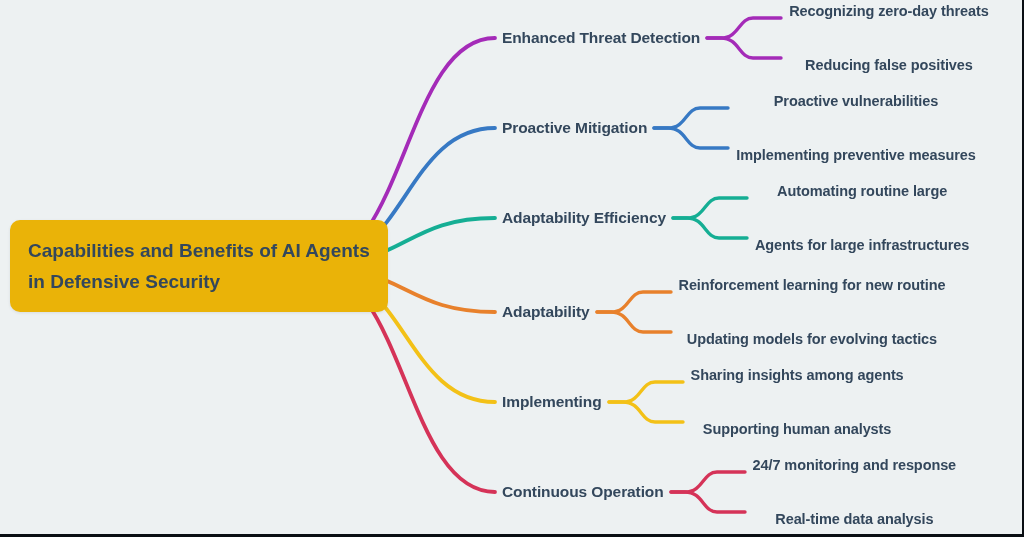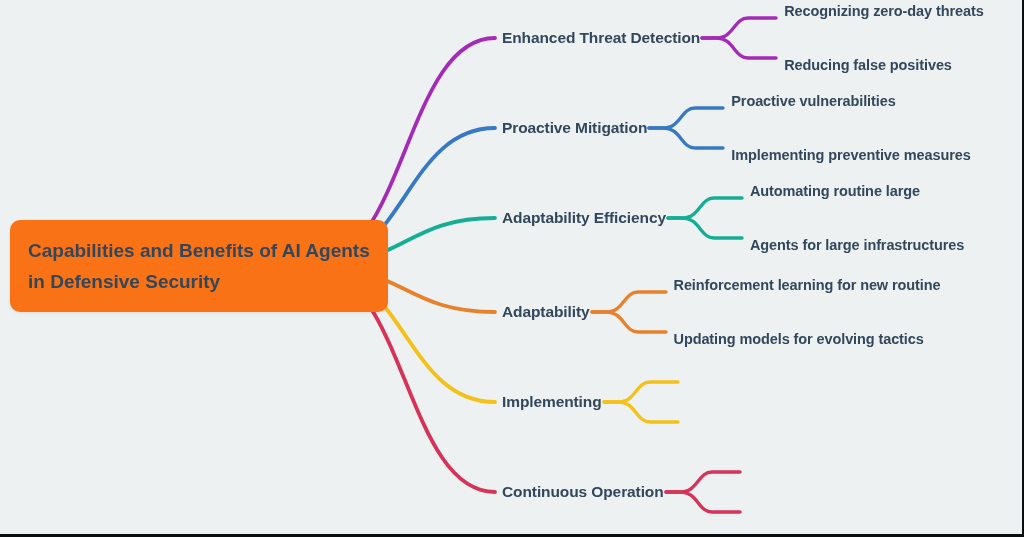--- a/index.html
+++ b/index.html
@@ -12,41 +12,41 @@
     border-bottom:3px solid #0a0e13;
     overflow:hidden;
     font-family:"Liberation Sans","DejaVu Sans",sans-serif;
   }
   .links-layer{position:absolute;left:0;top:0;z-index:0;}
   .links-layer path{fill:none;stroke-width:3.8;stroke-linecap:round;}
   .root-node{
     position:absolute;left:10px;top:220px;
     min-height:92px;max-width:436px;width:fit-content;
     box-sizing:border-box;
-    background:#f97316;border-radius:10px;
+    background:#eab308;border-radius:10px;
     padding:14px 18px;
     display:flex;flex-direction:column;justify-content:center;
     box-shadow:0 1px 3px rgba(40,60,80,0.10);
     z-index:2;
   }
   .root-title-line{
     font-size:19px;font-weight:700;color:#33475c;
     line-height:31px;white-space:nowrap;letter-spacing:0;
   }
   .branch{
     position:absolute;left:502px;height:62px;
     display:flex;align-items:center;z-index:1;
   }
   .branch-label{
     font-size:15.5px;font-weight:700;color:#33475c;
-    white-space:nowrap;letter-spacing:-0.1px;text-align:right;
+    white-space:nowrap;margin-right:5px;letter-spacing:-0.1px;text-align:right;
   }
   .fork{flex:none;display:block;}
   .fork path{fill:none;stroke-width:3.4;stroke-linecap:round;}
-  .leaves{display:flex;flex-direction:column;gap:34px;margin-left:6px;}
+  .leaves{display:flex;flex-direction:column;gap:34px;margin-left:6px;align-items:center;}
   .leaf{
     font-size:14.5px;font-weight:700;color:#33475c;
     white-space:nowrap;height:20px;line-height:20px;letter-spacing:-0.1px;
   }
 </style>
 </head>
 <body>
 
 <div class="frame">
 
@@ -111,23 +111,31 @@
       <span class="leaf">Updating models for evolving tactics</span>
     </div>
   </div>
 
   <div class="branch" style="top:371px">
     <span class="branch-label">Implementing</span>
     <svg class="fork" width="78" height="62" viewBox="0 0 78 62">
       <path d="M2 31 L16 31 C34 31 34 11 48 11 L76 11" stroke="#f3c117"></path>
       <path d="M2 31 L16 31 C34 31 34 51 48 51 L76 51" stroke="#f3c117"></path>
     </svg>
+    <div class="leaves">
+      <span class="leaf">Sharing insights among agents</span>
+      <span class="leaf">Supporting human analysts</span>
+    </div>
   </div>
 
   <div class="branch" style="top:461px">
     <span class="branch-label">Continuous Operation</span>
     <svg class="fork" width="78" height="62" viewBox="0 0 78 62">
       <path d="M2 31 L16 31 C34 31 34 11 48 11 L76 11" stroke="#d53358"></path>
       <path d="M2 31 L16 31 C34 31 34 51 48 51 L76 51" stroke="#d53358"></path>
     </svg>
+    <div class="leaves">
+      <span class="leaf">24/7 monitoring and response</span>
+      <span class="leaf">Real-time data analysis</span>
+    </div>
   </div>
 
 </div>
 
 </body></html>

